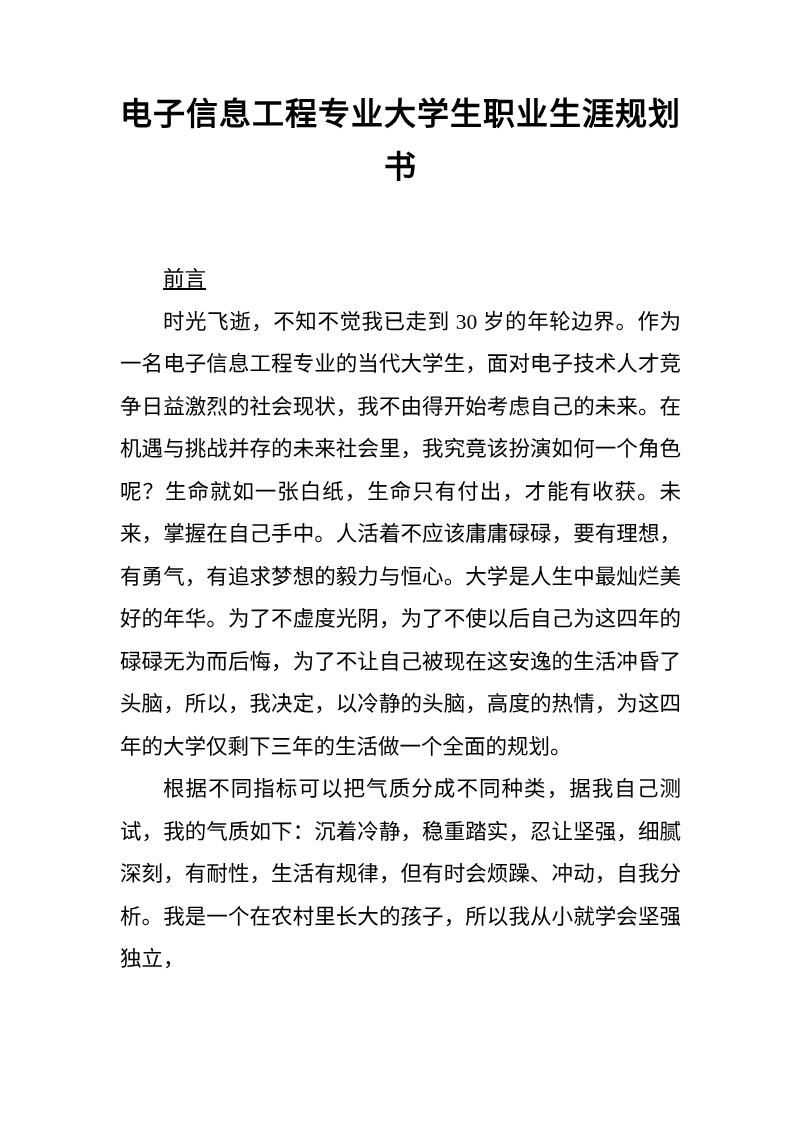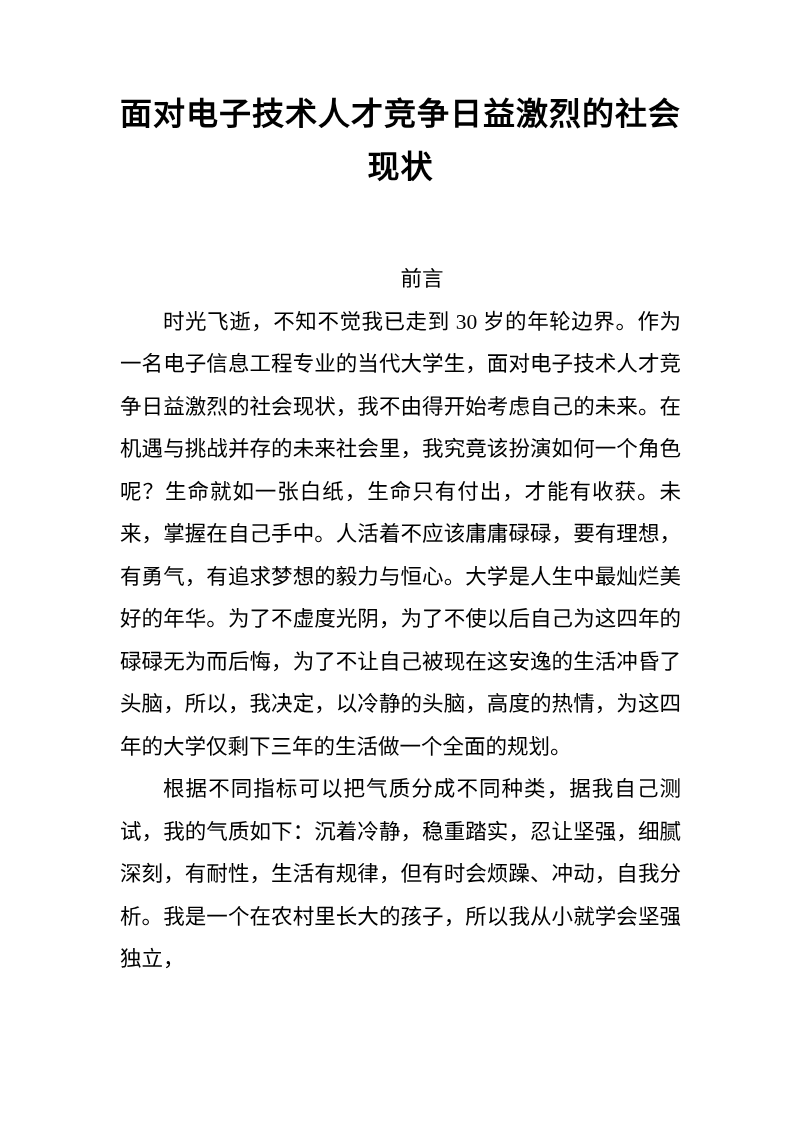--- a/index.html
+++ b/index.html
@@ -33,28 +33,29 @@
     line-height: 42.5px;
     text-align: justify;
     color: #000000;
   }
   .doc-body p {
     margin: 0;
     padding: 0;
     text-indent: 2em;
   }
   .heading {
-    text-align: center;
+    text-align: left;
+    text-decoration: underline;
   }
 </style>
 </head>
 <body>
 
 <div class="page">
-  <h1 class="doc-title">面对电子技术人才竞争日益激烈的社会现状</h1>
+  <h1 class="doc-title">电子信息工程专业大学生职业生涯规划书</h1>
 
   <div class="doc-body">
     <p class="heading">前言</p>
 
     <p class="para">时光飞逝，不知不觉我已走到 30 岁的年轮边界。作为一名电子信息工程专业的当代大学生，面对电子技术人才竞争日益激烈的社会现状，我不由得开始考虑自己的未来。在机遇与挑战并存的未来社会里，我究竟该扮演如何一个角色呢？生命就如一张白纸，生命只有付出，才能有收获。未来，掌握在自己手中。人活着不应该庸庸碌碌，要有理想，有勇气，有追求梦想的毅力与恒心。大学是人生中最灿烂美好的年华。为了不虚度光阴，为了不使以后自己为这四年的碌碌无为而后悔，为了不让自己被现在这安逸的生活冲昏了头脑，所以，我决定，以冷静的头脑，高度的热情，为这四年的大学仅剩下三年的生活做一个全面的规划。</p>
 
 
 
     <p class="para">根据不同指标可以把气质分成不同种类，据我自己测试，我的气质如下：沉着冷静，稳重踏实，忍让坚强，细腻深刻，有耐性，生活有规律，但有时会烦躁、冲动，自我分析。我是一个在农村里长大的孩子，所以我从小就学会坚强独立，</p>
   </div>

